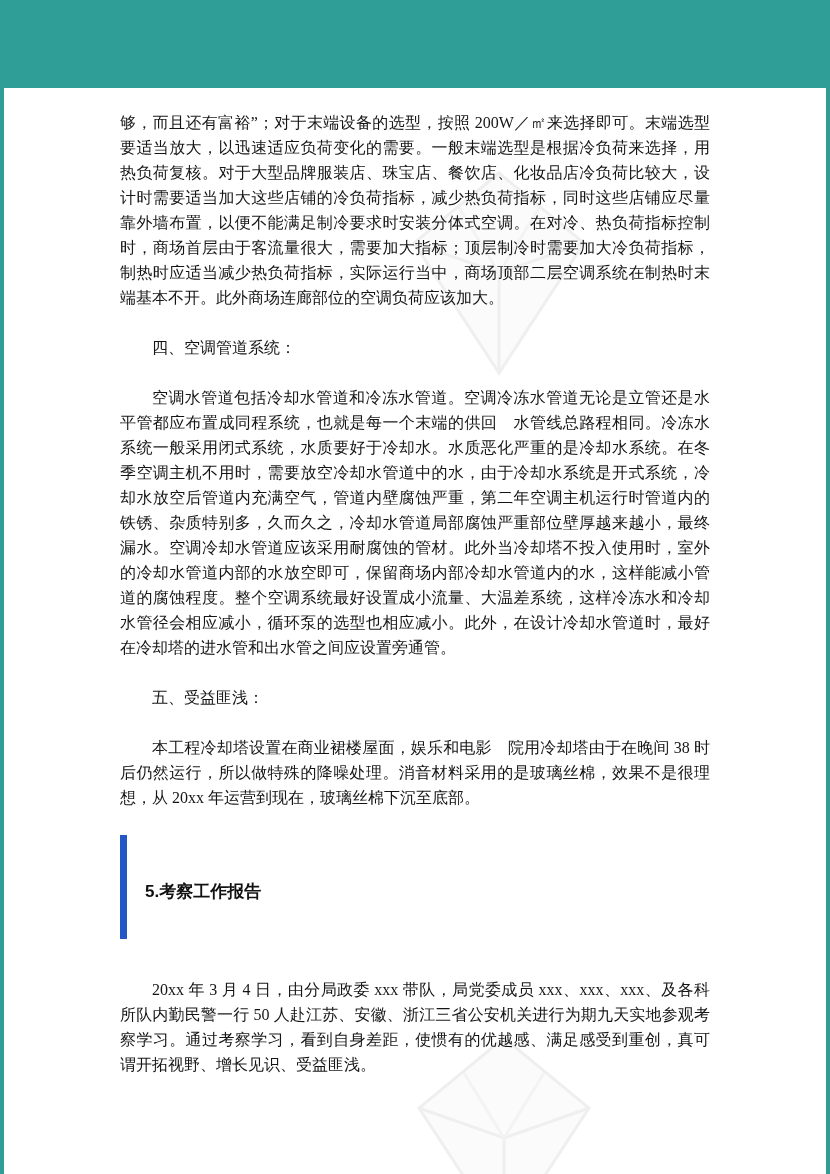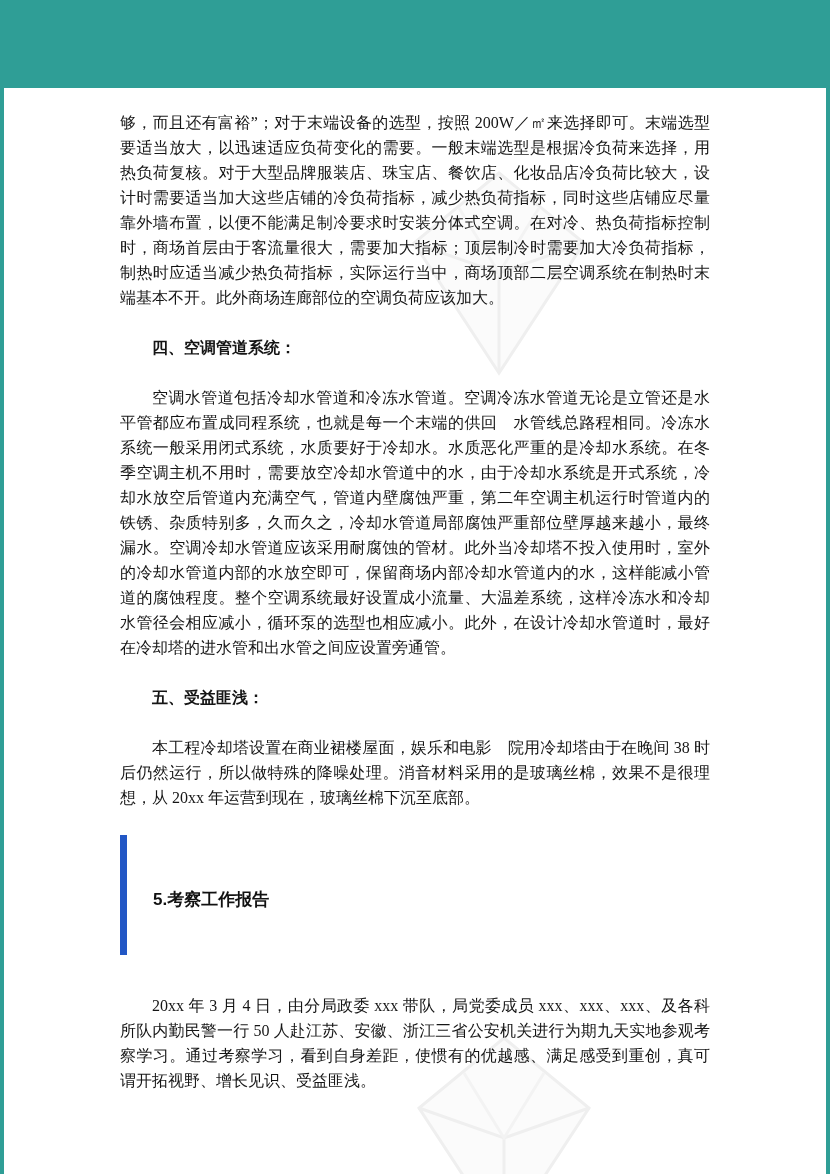--- a/index.html
+++ b/index.html
@@ -42,29 +42,29 @@
     text-align: justify;
   }
   .body-para {
     margin: 12px 0 25px 0;
     text-indent: 2em;
   }
   .no-indent { text-indent: 0; }
   .heading {
     margin: 0 0 25px 0;
     text-indent: 2em;
-    font-weight: bold;
+    font-weight: normal;
   }
   .report-title-block {
     border-left: 7px solid var(--accent_blue);
     padding: 36px 0 27px 10px;
     margin: 0 0 38px 0;
   }
   .report-title {
-    margin: 16px;
+    margin: 8px;
     font-size: 17px;
     font-weight: bold;
     color: #111111;
     font-family: "Liberation Sans", "DejaVu Sans", sans-serif;
   }
 </style>
 </head>
 <body>
 
 <div class="paper">

